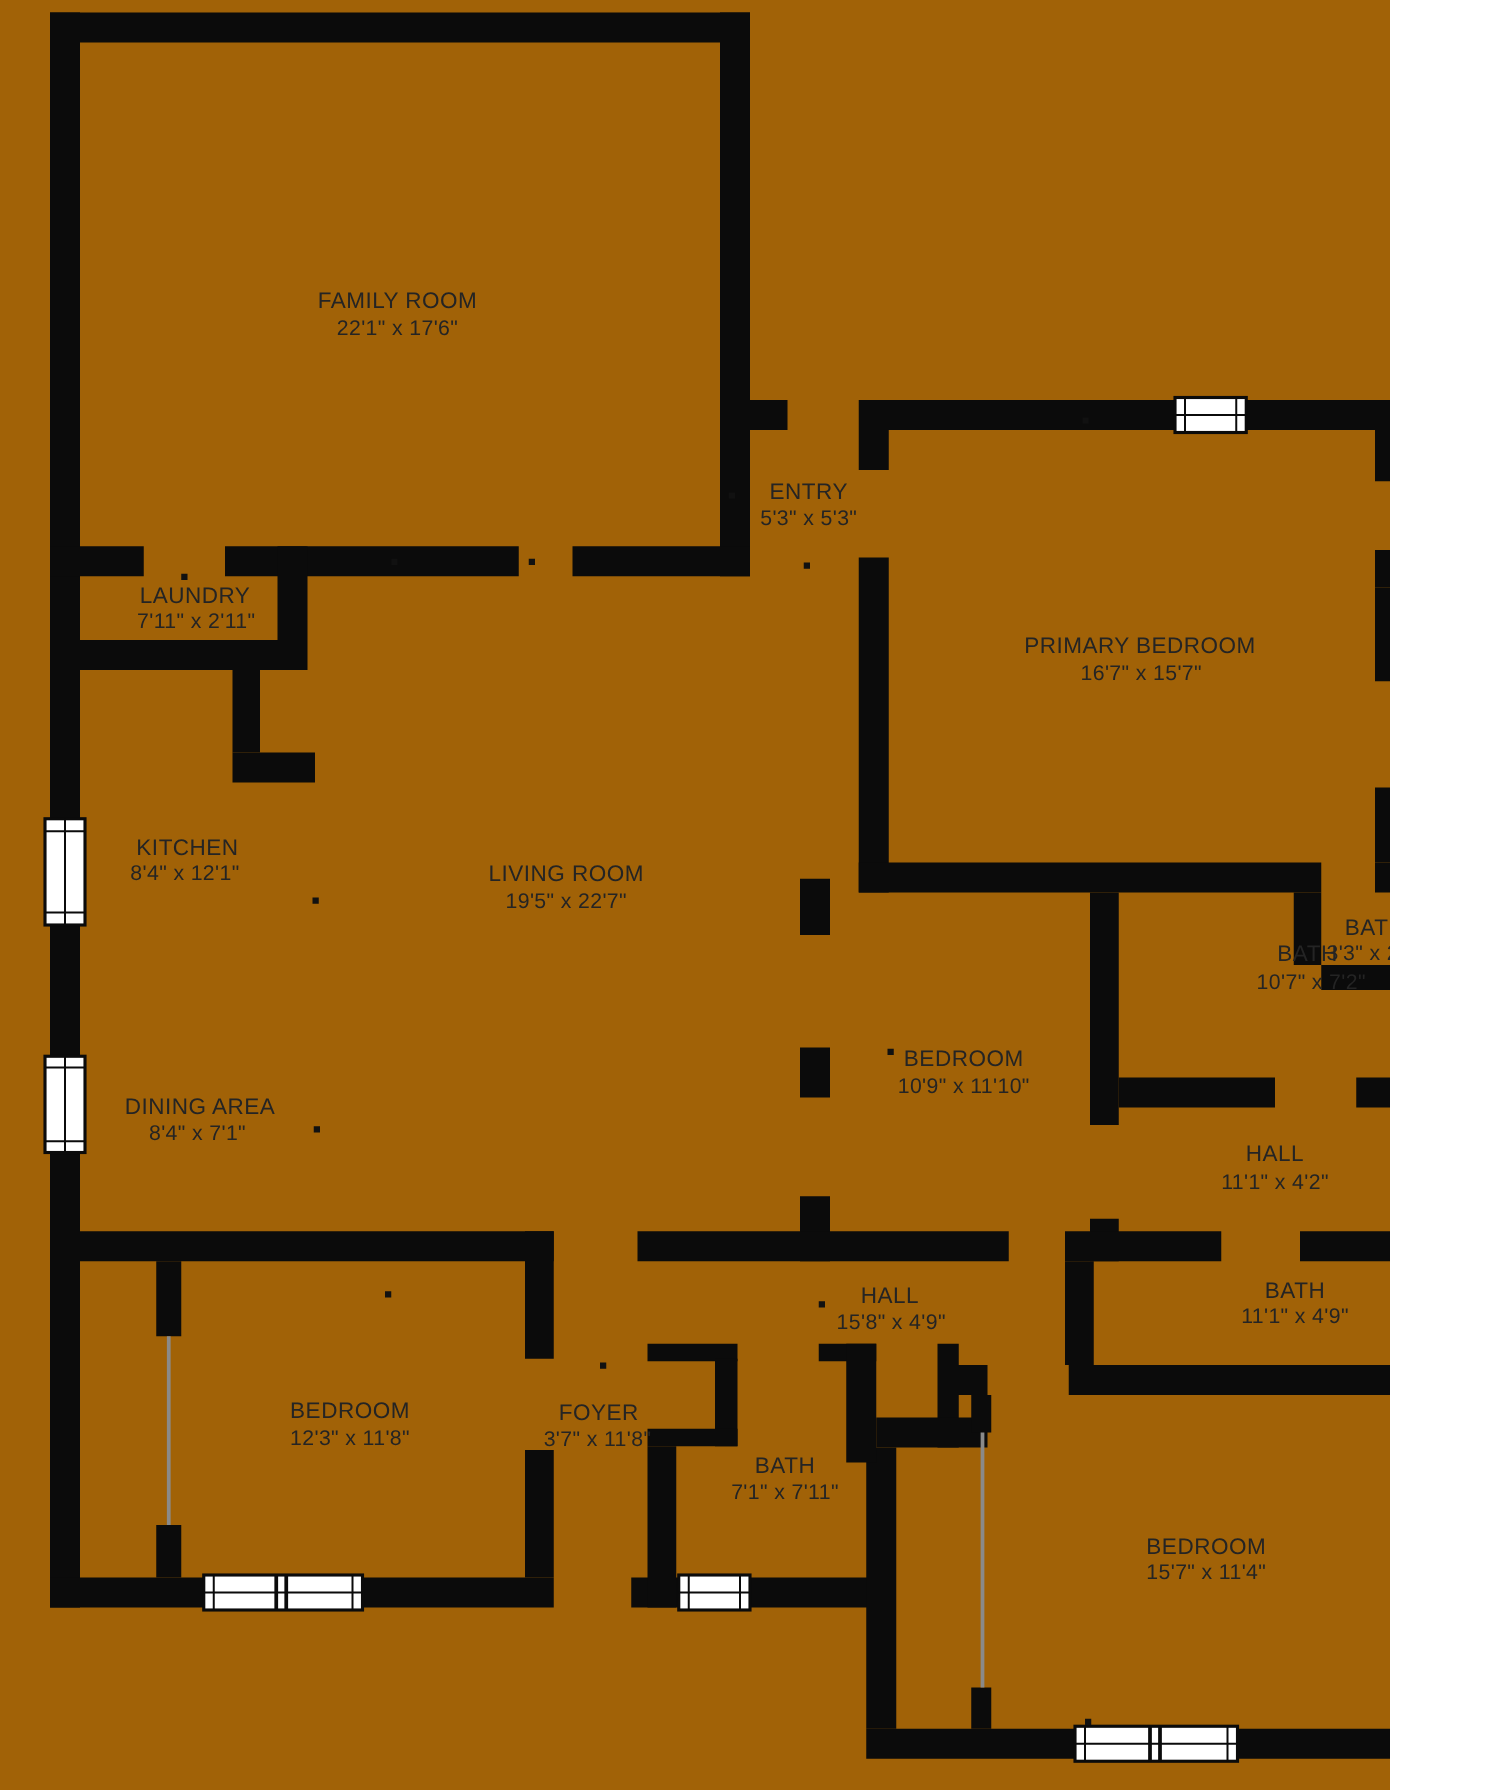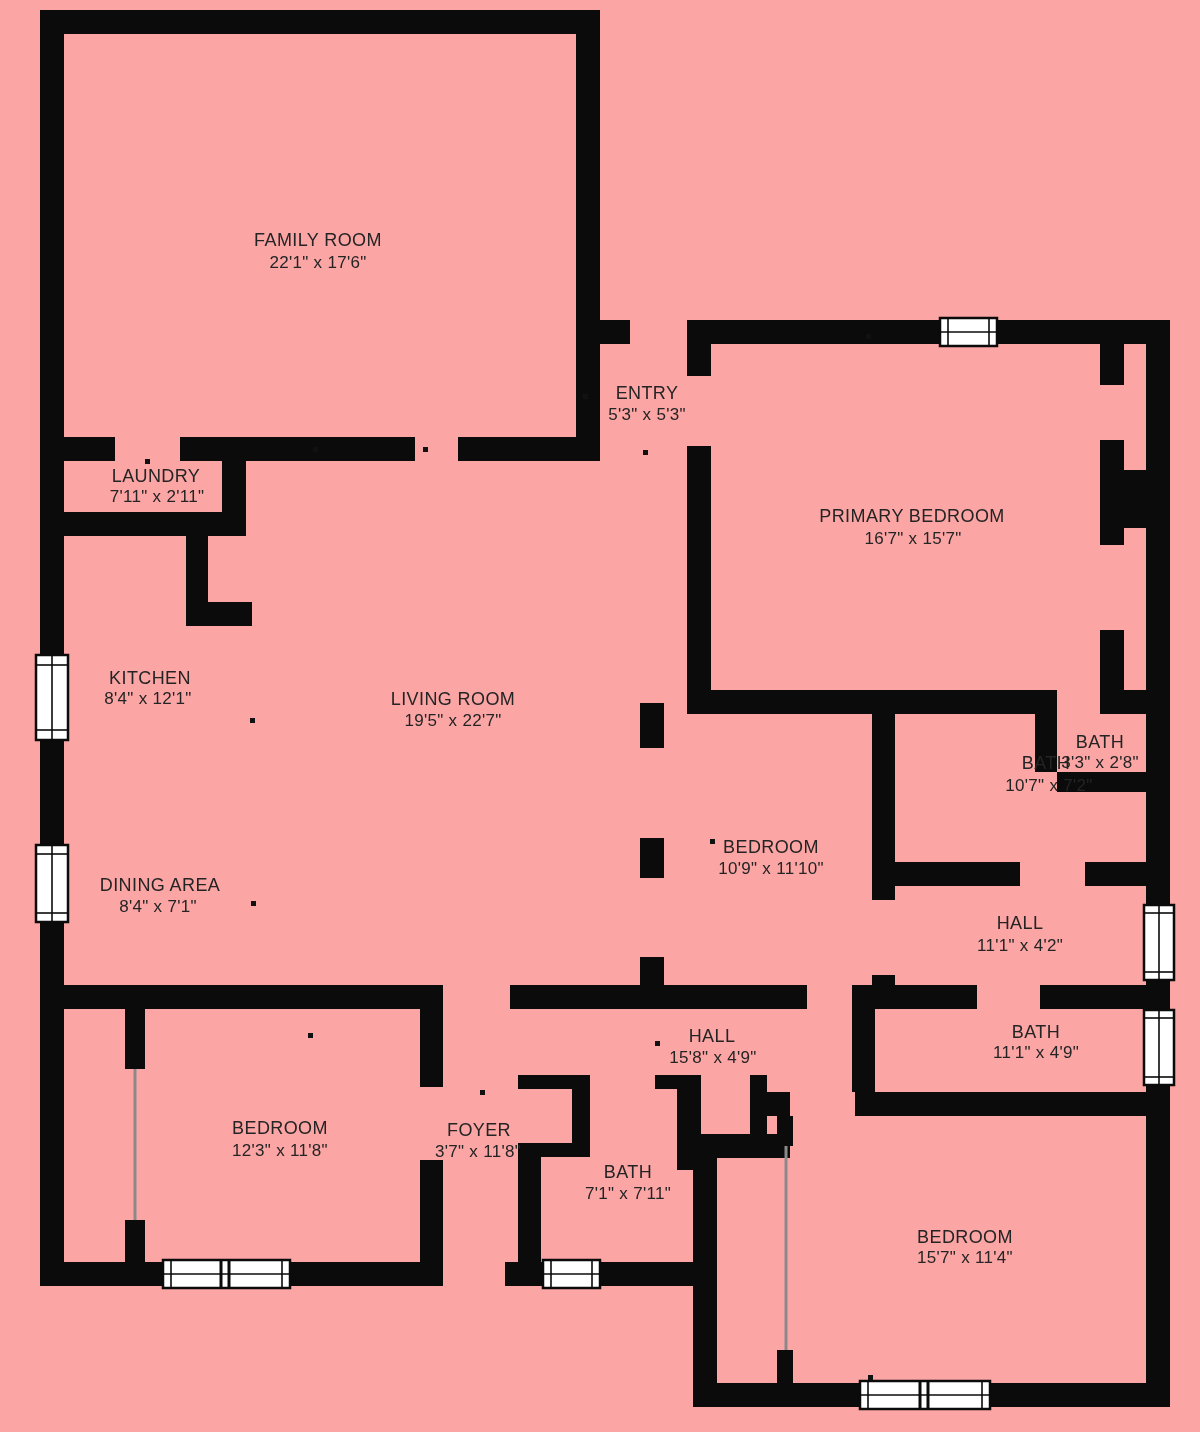--- a/index.html
+++ b/index.html
@@ -1,16 +1,16 @@
 <!DOCTYPE html>
 <html><head>
 <meta charset="utf-8">
 <style>
   html,body{margin:0;padding:0;background:#ffffff;}
-  .stage{width:1200px;height:1432px;background:#fca5a5;position:relative;overflow:hidden;}
+  .stage{width:1112px;height:1432px;background:#a16207;position:relative;overflow:hidden;}
   svg{display:block;}
   .wall{fill:#0b0b0b;stroke:none;}
   .tick{fill:#111111;}
   .win{fill:#ffffff;stroke:#0b0b0b;stroke-width:2.5;}
   .winline{stroke:#0b0b0b;stroke-width:1.6;fill:none;}
   .mullion{stroke:#0b0b0b;stroke-width:3;fill:none;}
   .closetline{stroke:#8a8a8a;stroke-width:3;fill:none;}
   .room-name{font-family:"Liberation Sans", sans-serif;font-size:18px;fill:#242424;letter-spacing:0.4px;text-anchor:middle;}
   .room-dims{font-family:"Liberation Sans", sans-serif;font-size:17px;fill:#242424;letter-spacing:0.3px;text-anchor:middle;}
 </style>

